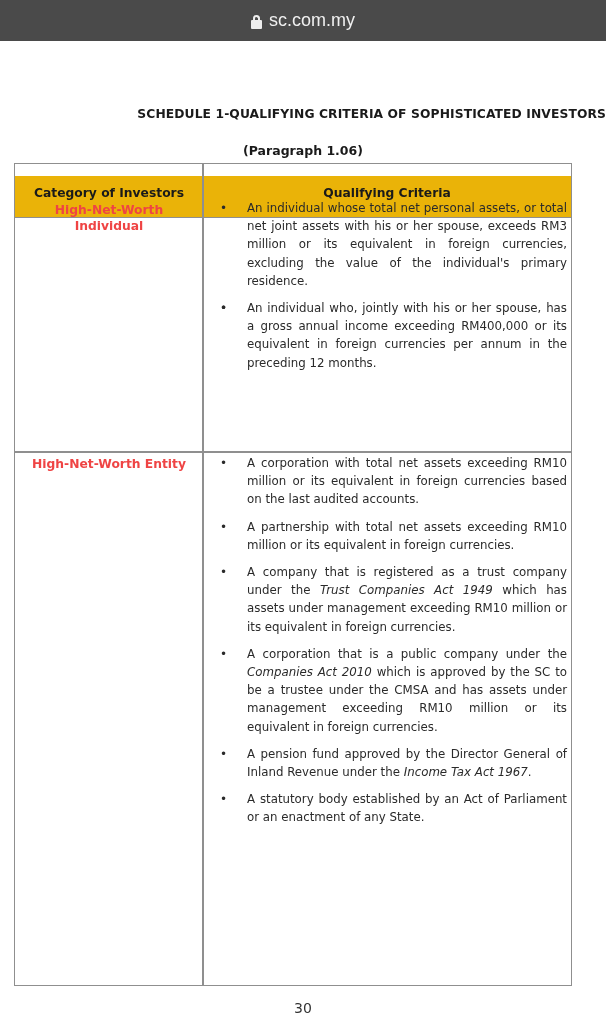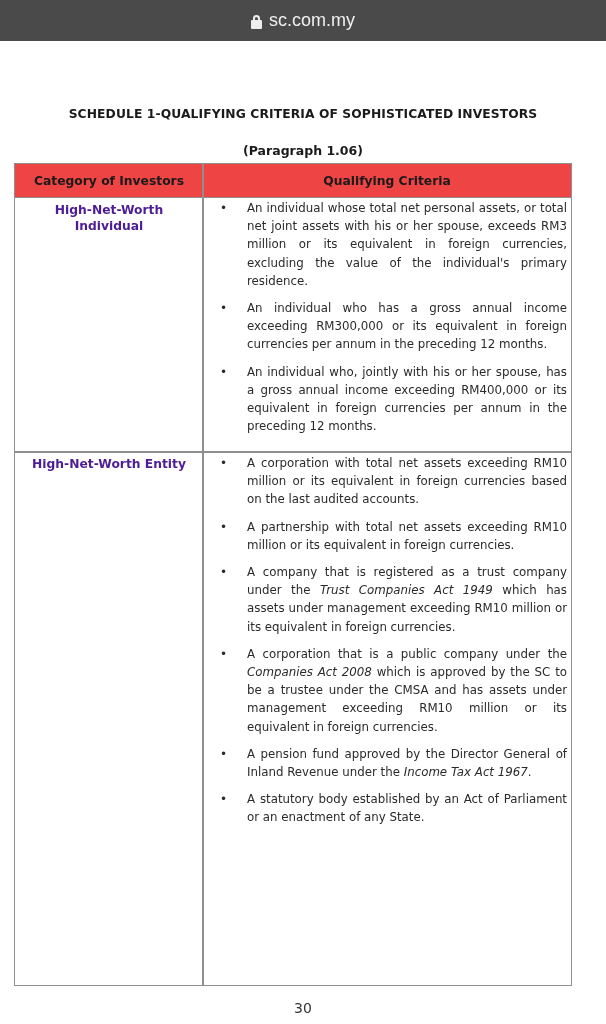--- a/index.html
+++ b/index.html
@@ -7,38 +7,38 @@
   body { font-family: "DejaVu Sans", sans-serif; color:#222; position:relative; }
   .urlbar {
     position:absolute; left:0; top:0; width:606px; height:41px;
     background:#4a4a4a; display:flex; align-items:center; justify-content:center;
     color:#f0f0f0; font-family:"Liberation Sans", sans-serif; font-size:18px;
   }
   .lock { width:11px; height:14px; position:relative; margin-right:7px; margin-top:2px; }
   .lock .shackle { position:absolute; left:2px; top:0; width:7px; height:7px; border:2px solid #eee; border-bottom:none; border-radius:4px 4px 0 0; }
   .lock .body { position:absolute; left:0; top:5px; width:11px; height:9px; background:#eee; border-radius:1px; }
   .title {
-    position:absolute; left:0; width:606px; top:107px; text-align:center;
+    position:absolute; left:0; width:606px; top:107px; text-align:right;
     font-weight:bold; font-size:12.3px; letter-spacing:0.1px; color:#1a1a1a;
   }
   .subtitle {
     position:absolute; left:0; width:606px; top:143px; text-align:center;
     font-weight:bold; font-size:12.5px; color:#1a1a1a;
   }
   .table {
     position:absolute; left:14px; top:163px; width:558px; height:823px;
     border:1.5px solid #8f8f8f;
   }
-  .thead { position:absolute; left:0; top:0; width:100%; height:34px; background:#ef4444; border-bottom:1.5px solid #8f8f8f; }
+  .thead { position:absolute; left:0; top:12px; width:100%; height:42px; background:#eab308; border-bottom:1.5px solid #8f8f8f; }
   .th { position:absolute; top:0; height:34px; display:flex; align-items:center; justify-content:center; font-weight:bold; font-size:12.3px; color:#1a1a1a; }
   .th1 { left:0; width:188px; }
   .th2 { left:188px; width:368px; }
   .vdiv { position:absolute; left:187px; top:0; width:1.5px; height:100%; background:#8f8f8f; }
   .rowline { position:absolute; left:0; width:100%; height:1.5px; background:#8f8f8f; }
-  .cat { position:absolute; left:0; width:188px; text-align:center; font-weight:bold; font-size:12.3px; line-height:16px; color:#4c1d95; }
+  .cat { position:absolute; left:0; width:188px; text-align:center; font-weight:bold; font-size:12.3px; line-height:16px; color:#ef4444; }
   .crit { position:absolute; left:200px; width:352px; }
   .item { position:relative; padding-left:32px; font-size:11.8px; line-height:18.2px; text-align:justify; color:#2a2a2a; margin-bottom:9px; }
   .bullet { position:absolute; left:5px; top:0; font-size:12px; }
   .it { font-style:italic; }
   .pagenum { position:absolute; left:0; width:606px; top:1000px; text-align:center; font-size:14px; font-weight:normal; color:#333; }
 </style>
 </head>
 <body>
 
 <div class="urlbar">
@@ -58,30 +58,30 @@
     <div class="th th2">Qualifying Criteria</div>
   </div>
   <div class="vdiv"></div>
   <div class="rowline" style="top:287px;"></div>
 
   <div class="cat" style="top:38px;">
     <span style="display:inline-block;width:120px;">High-Net-Worth Individual</span>
   </div>
   <div class="crit" style="top:35px;">
     <div class="item"><span class="bullet">•</span><span>An individual whose total net personal assets, or total net joint assets with his or her spouse, exceeds RM3 million or its equivalent in foreign currencies, excluding the value of the individual's primary residence.</span></div>
-    <div class="item"><span class="bullet">•</span><span>An individual who has a gross annual income exceeding RM300,000 or its equivalent in foreign currencies per annum in the preceding 12 months.</span></div>
+    <div class="item"><span class="bullet">•</span></div>
     <div class="item"><span class="bullet">•</span><span>An individual who, jointly with his or her spouse, has a gross annual income exceeding RM400,000 or its equivalent in foreign currencies per annum in the preceding 12 months.</span></div>
   </div>
 
   <div class="cat" style="top:292px;">
     <span>High-Net-Worth Entity</span>
   </div>
   <div class="crit" style="top:290px;">
     <div class="item"><span class="bullet">•</span><span>A corporation with total net assets exceeding RM10 million or its equivalent in foreign currencies based on the last audited accounts.</span></div>
     <div class="item"><span class="bullet">•</span><span>A partnership with total net assets exceeding RM10 million or its equivalent in foreign currencies.</span></div>
     <div class="item"><span class="bullet">•</span><span>A company that is registered as a trust company under the </span><span class="it">Trust Companies Act 1949</span><span> which has assets under management exceeding RM10 million or its equivalent in foreign currencies.</span></div>
-    <div class="item"><span class="bullet">•</span><span>A corporation that is a public company under the </span><span class="it">Companies Act 2008</span><span> which is approved by the SC to be a trustee under the CMSA and has assets under management exceeding RM10 million or its equivalent in foreign currencies.</span></div>
+    <div class="item"><span class="bullet">•</span><span>A corporation that is a public company under the </span><span class="it">Companies Act 2010</span><span> which is approved by the SC to be a trustee under the CMSA and has assets under management exceeding RM10 million or its equivalent in foreign currencies.</span></div>
     <div class="item"><span class="bullet">•</span><span>A pension fund approved by the Director General of Inland Revenue under the </span><span class="it">Income Tax Act 1967</span><span>.</span></div>
     <div class="item"><span class="bullet">•</span><span>A statutory body established by an Act of Parliament or an enactment of any State.</span></div>
   </div>
 </div>
 
 <div class="pagenum">30</div>
 
 </body></html>

